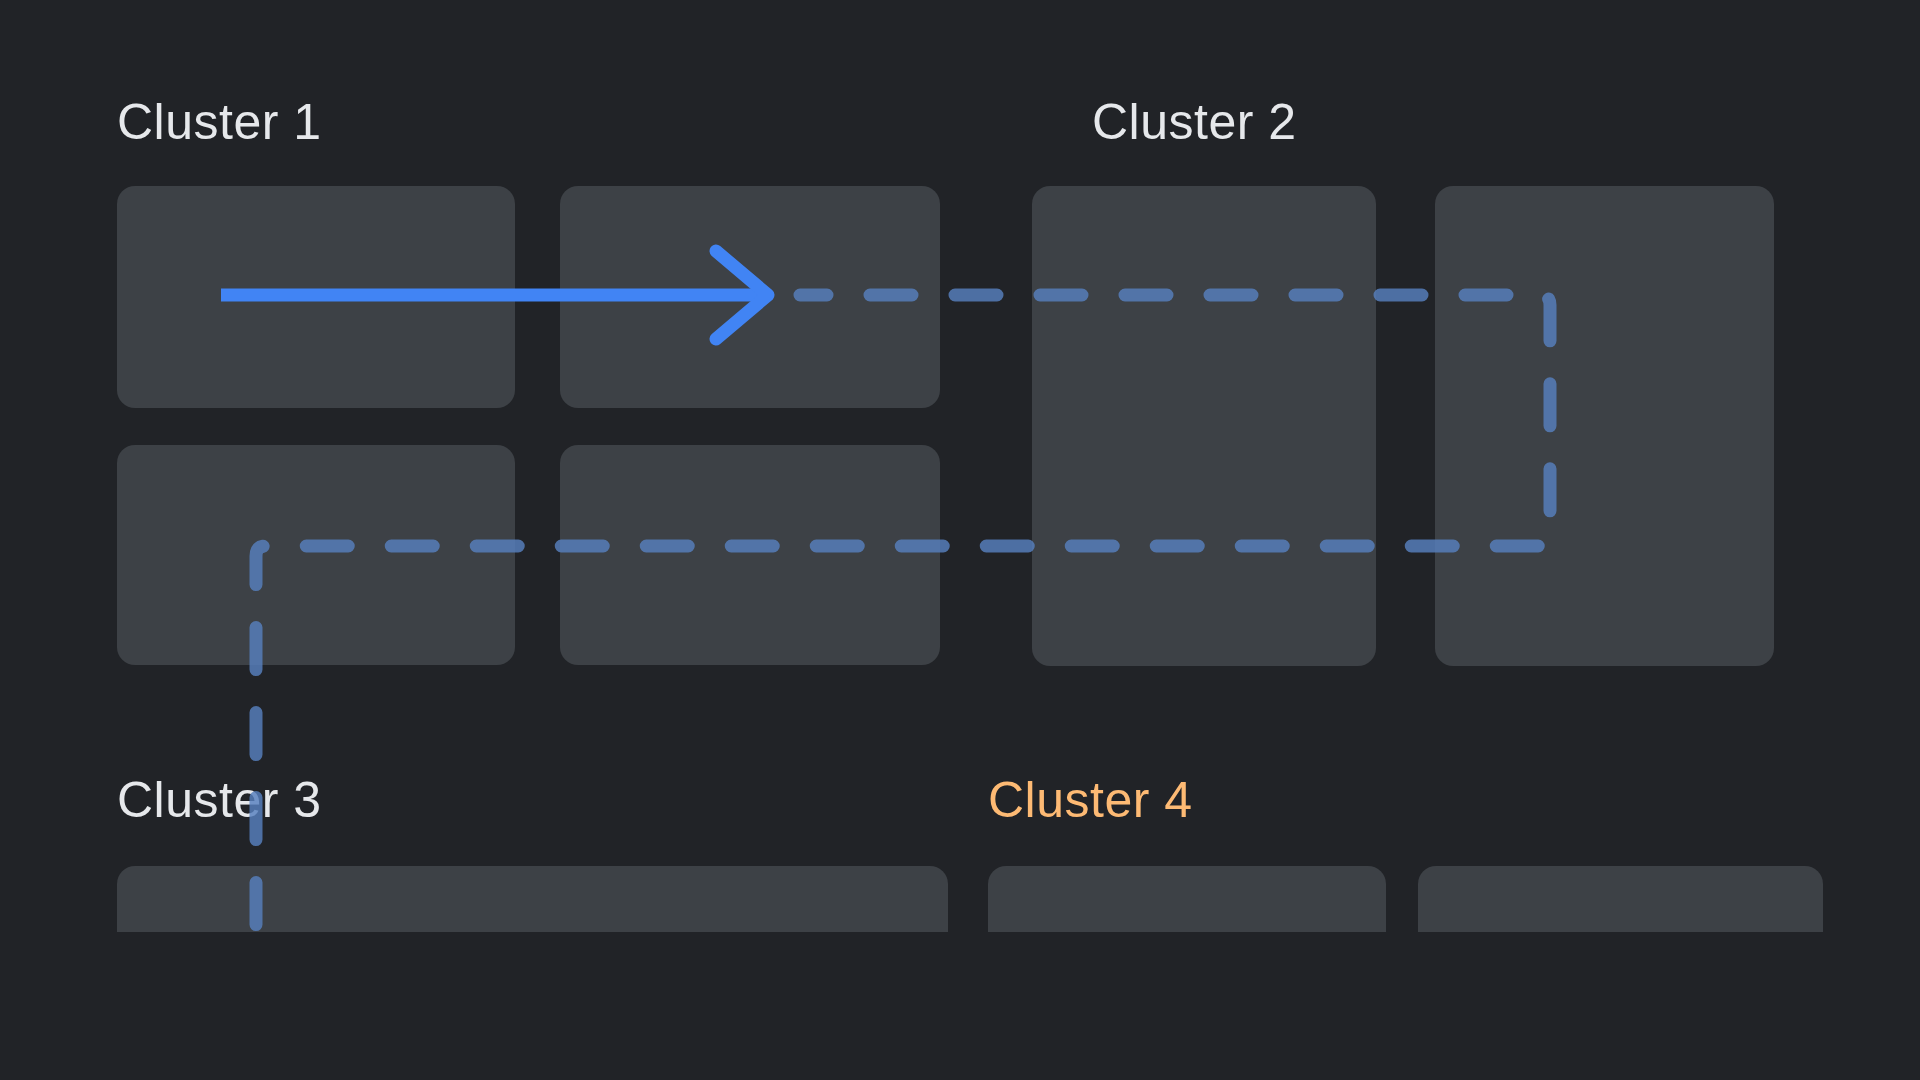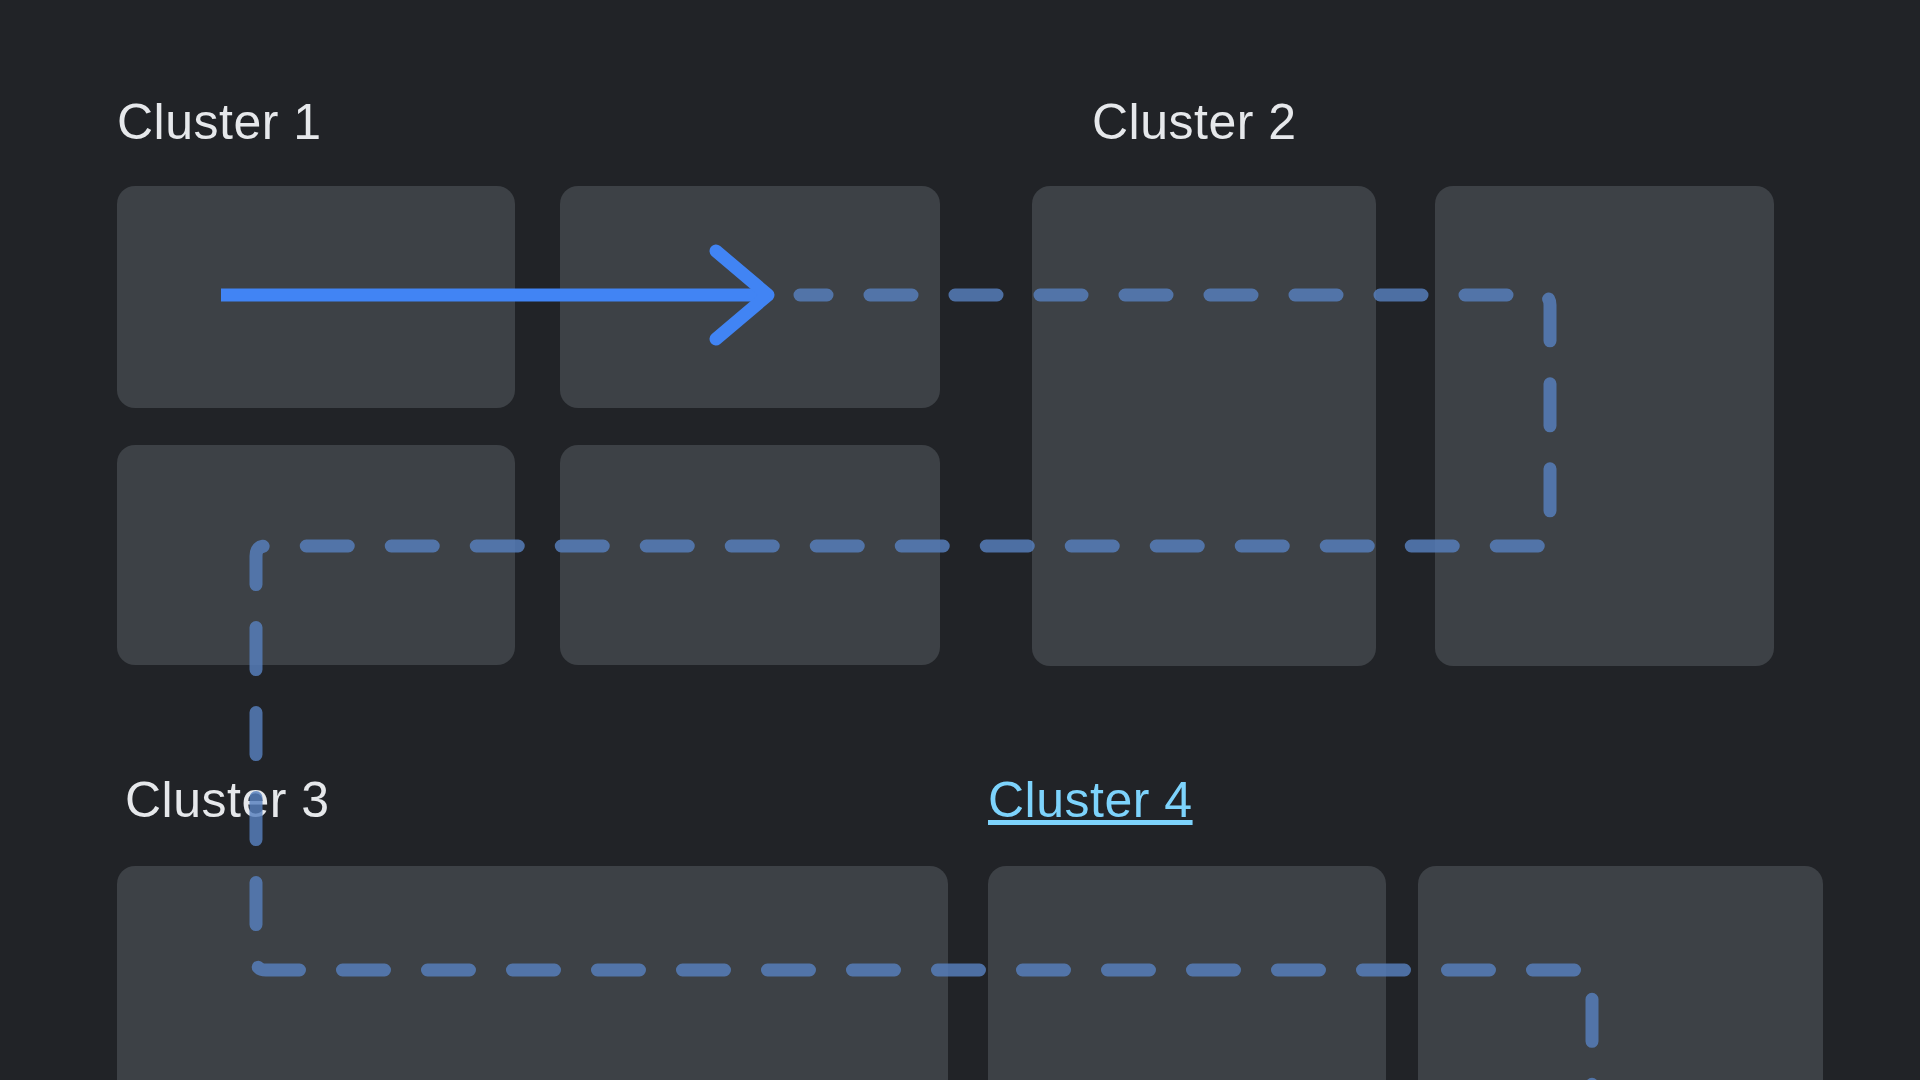--- a/index.html
+++ b/index.html
@@ -30,32 +30,32 @@
     position: absolute;
     left: 0;
     top: 0;
     z-index: 3;
     pointer-events: none;
   }
 </style>
 </head>
 <body>
 
-<div id="diagram-canvas" style="width: 1920px; height: 1080px; background: rgb(33, 35, 39);">
+<div id="diagram-canvas" style="width: 1920px; height: 932px; background: rgb(33, 35, 39);">
   <svg id="connector-overlay" width="1920" height="1080" viewBox="0 0 1920 1080">
       <path d="M 800 295 L 1540 295 Q 1550 295 1550 305 L 1550 536 Q 1550 546 1540 546 L 266 546 Q 256 546 256 556 L 256 960 Q 256 970 266 970 L 1582 970 Q 1592 970 1592 980 L 1592 1095" fill="none" stroke="rgba(87,128,190,0.82)" stroke-width="13" stroke-linecap="round" stroke-linejoin="round" stroke-dasharray="42 43" stroke-dashoffset="15"></path>
       <line x1="221" y1="295" x2="766" y2="295" stroke="#4184f4" stroke-width="13" stroke-linecap="butt"></line>
       <polyline points="716,251 768,295 716,339" fill="none" stroke="#4184f4" stroke-width="13" stroke-linecap="round" stroke-linejoin="round"></polyline>
     </svg>
 <div class="cluster-box" style="left: 117px; top: 186px; width: 398px; height: 222px; background: rgb(61, 65, 70); border-radius: 18px;"></div>
     <div class="cluster-box" style="left: 560px; top: 186px; width: 380px; height: 222px; background: rgb(61, 65, 70); border-radius: 18px;"></div>
     <div class="cluster-box" style="left: 117px; top: 445px; width: 398px; height: 220px; background: rgb(61, 65, 70); border-radius: 18px;"></div>
     <div class="cluster-box" style="left: 560px; top: 445px; width: 380px; height: 220px; background: rgb(61, 65, 70); border-radius: 18px;"></div>
     <div class="cluster-box" style="left: 1032px; top: 186px; width: 344px; height: 480px; background: rgb(61, 65, 70); border-radius: 18px;"></div>
     <div class="cluster-box" style="left: 1435px; top: 186px; width: 339px; height: 480px; background: rgb(61, 65, 70); border-radius: 18px;"></div>
     <div class="cluster-box" style="left: 117px; top: 866px; width: 831px; height: 260px; background: rgb(61, 65, 70); border-radius: 18px;"></div>
     <div class="cluster-box" style="left: 988px; top: 866px; width: 398px; height: 260px; background: rgb(61, 65, 70); border-radius: 18px;"></div>
     <div class="cluster-box" style="left: 1418px; top: 866px; width: 405px; height: 260px; background: rgb(61, 65, 70); border-radius: 18px;"></div>
     <div class="cluster-label" style="left: 117px; top: 92px; color: rgb(230, 232, 235); font-size: 50px;">Cluster 1</div>
     <div class="cluster-label" style="left: 1092px; top: 92px; color: rgb(230, 232, 235); font-size: 50px;">Cluster 2</div>
-    <div class="cluster-label" style="left: 125px; top: 770px; color: rgb(230, 232, 235); font-size: 50px;">Cluster 3</div>
-    <div class="cluster-label" style="left: 988px; top: 770px; color: #7dd3fc; font-size: 50px; text-decoration: underline;">Cluster 4</div>
+    <div class="cluster-label" style="left: 117px; top: 770px; color: rgb(230, 232, 235); font-size: 50px;">Cluster 3</div>
+    <div class="cluster-label" style="left: 988px; top: 770px; color: #fdba74; font-size: 50px;">Cluster 4</div>
   </div>
 
 </body></html>

